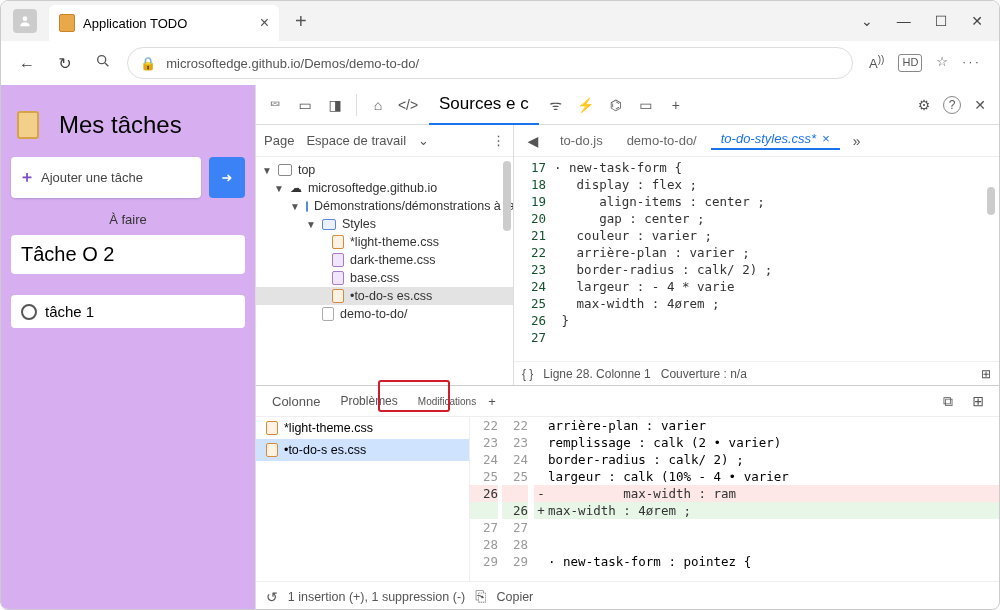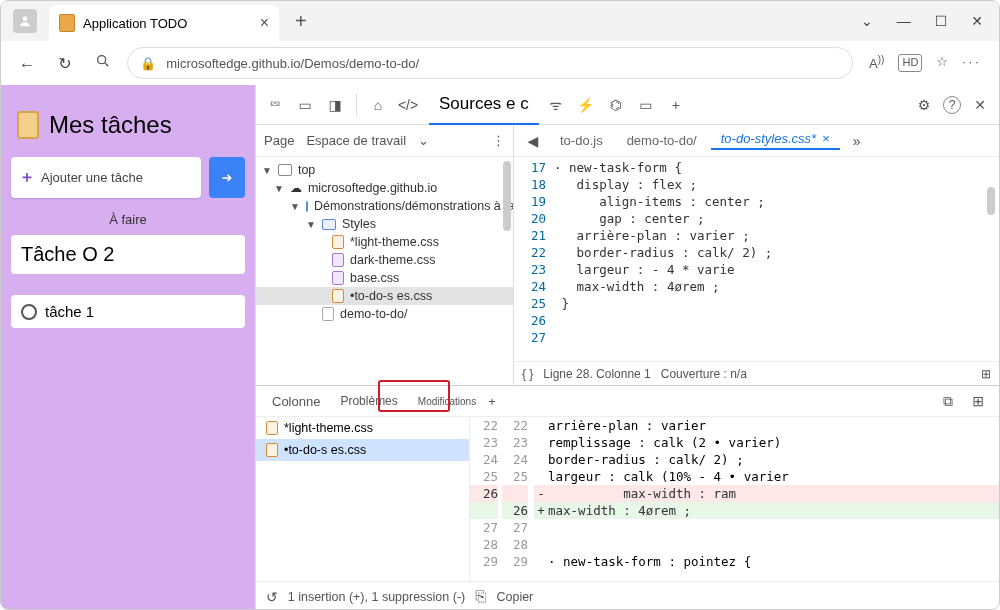--- a/index.html
+++ b/index.html
@@ -19,21 +19,21 @@
 .toolbar { display: flex; align-items: center; height: 44px; padding: 0 12px; gap: 10px; background:#fff; }
 .tool-btn { color: #444; width: 28px; text-align: center; font-size: 16px; }
 .addressbar { flex: 1; display: flex; align-items: center; border: 1px solid #ddd; border-radius: 20px; height: 32px; padding: 0 12px; color:#555; }
 .addressbar .lock { margin-right: 10px; color:#777; }
 .right-tools { display: flex; gap: 14px; color:#555; padding:0 6px; }
 .rt-box { border:1px solid #888; border-radius:3px; font-size:11px; padding:1px 3px; }
 
 
 .main { display: flex; height: calc(610px - 84px); }
 .app-panel { width: 254px; background: #d7aef0; padding: 12px 10px; }
-.app-title { display:flex; align-items:center; gap:10px; font-size: 24px; font-weight:400; margin: 14px 0 18px 6px; }
+.app-title { display:flex; align-items:center; gap:20px; font-size: 24px; font-weight:400; margin: 14px 0 18px 6px; }
 .app-title-icon { width:22px; height:28px; background:#f2d08a; border:2px solid #d6a24a; border-radius:3px; }
 .add-row { display:flex; gap:8px; margin-bottom: 14px; }
 .add-box { flex:1; background:#fff; border-radius:4px; padding:10px 8px; display:flex; align-items:center; gap:6px; color:#444; box-shadow: 0 1px 2px rgba(0,0,0,0.15);}
 .add-plus { color:#7a4ac2; font-weight:bold; font-size:16px; }
 .add-go { width:36px; background:#3b82f6; border-radius:4px; display:flex; align-items:center; justify-content:center; color:#fff; }
 .section-label { text-align:center; color:#333; margin: 12px 0 8px; }
 .task-card { background:#fff; border-radius:4px; padding:8px 10px; margin-bottom:21px; font-size:20px; display:flex; align-items:center; gap:8px; }
 .task-card.small { font-size:15px; }
 .radio { width:16px; height:16px; border:2px solid #555; border-radius:50%; }
 
@@ -62,21 +62,21 @@
 .file-ico.mod { border-color:#d68a3a; background:#fdf2e3; }
 .file-ico.purp { border-color:#a67acb; background:#f1e6fb; }
 .tree-scroll { position:absolute; right:2px; top:4px; width:8px; height:70px; background:#ccc; border-radius:4px; }
 
 
 .editor-col { flex:1; display:flex; flex-direction:column; min-width:0; }
 .file-tabs { display:flex; align-items:center; height:32px; border-bottom:1px solid #eee; padding:0 6px; gap:4px; color:#555; }
 .file-tab { padding: 0 10px; font-size:13px; color:#666; }
 .file-tab.active { color:#1a73e8; border-bottom:2px solid #1a73e8; padding-bottom:2px; display:flex; align-items:center; gap:6px;font-style:italic;}
 .code { flex:1; display:flex; font-family: Consolas, monospace; font-size:12.5px; overflow:hidden; position:relative; padding:2px 0;}
-.gutter { width:40px; text-align:right; color:#0369a1; padding:0 8px 0 0; }
+.gutter { width:40px; text-align:right; color:#14532d; padding:0 8px 0 0; }
 .gutter div { height:17px; line-height:17px; }
 .lines { flex:1; color:#333; }
 .lines div { height:17px; line-height:17px; white-space:pre; }
 .code-scroll { position:absolute; right:4px; top:30px; width:8px; height:28px; background:#ccc; border-radius:4px; }
 .status-row { display:flex; align-items:center; height:24px; border-top:1px solid #eee; padding:0 8px; gap:10px; color:#555; font-size:12px;}
 .status-row .end { margin-left:auto; }
 
 
 .drawer { border-top:1px solid #ccc; display:flex; flex-direction:column; height: 226px; }
 .drawer-tabs { display:flex; align-items:center; height:30px; padding: 0 8px; gap:4px; color:#555; font-size:13px; }
@@ -270,20 +270,21 @@
               <div>24</div>
               <div>25</div>
               <div>26</div>
               <div>27</div>
             </div>
           <div class="lines" id="lines">
               <div>· new-task-form {</div>
               <div>   display : flex ;</div>
               <div>      align-items : center ;</div>
               <div>      gap : center ;</div>
+              <div>   couleur : varier ;</div>
               <div>   arrière-plan : varier ;</div>
               <div>   border-radius : calk/ 2) ;</div>
               <div>   largeur : - 4 * varie</div>
               <div>   max-width : 4ørem ;</div>
               <div> }</div>
             </div>
         </div>
         <div class="status-row">
           <span>{ }</span>
           <span>Ligne 28. Colonne 1</span>

